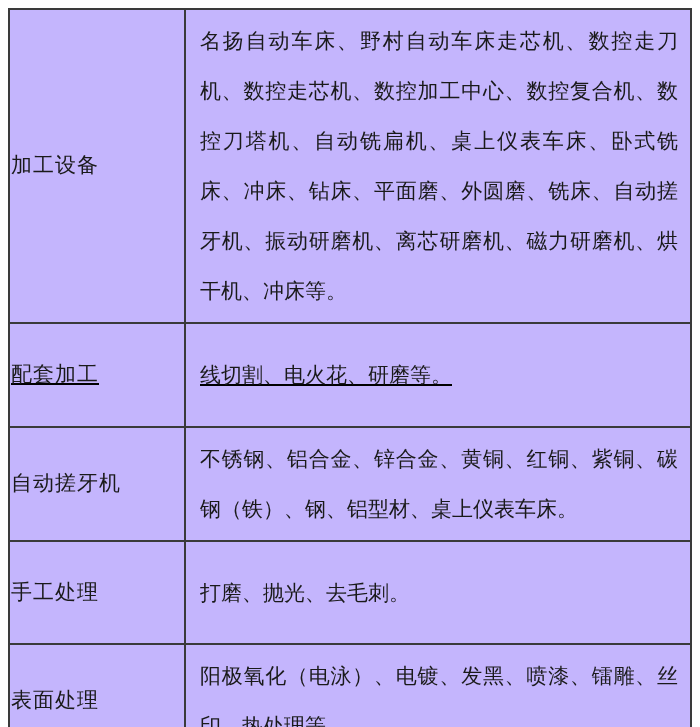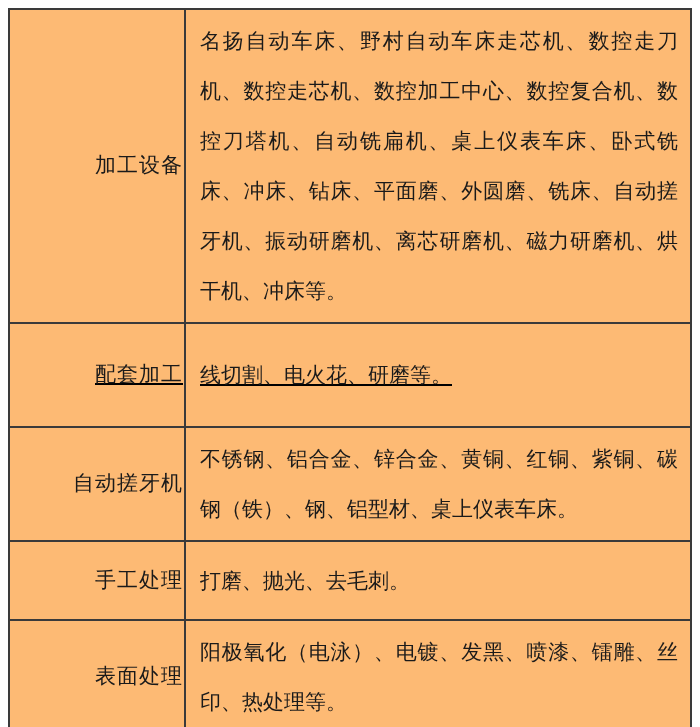--- a/index.html
+++ b/index.html
@@ -25,38 +25,38 @@
     height: 709px;
     border-collapse: collapse;
     table-layout: fixed;
     background: #ffffff;
   }
   table.spec-table td {
     border: 2px solid #3a3a3a;
     color: #1a1a1a;
     font-size: 21px;
     vertical-align: middle;
-    background: #fdba74;
+    background: #c4b5fd;
   }
   td.label-cell {
     width: 172px;
-    text-align: right;
+    text-align: left;
     letter-spacing: 1px;
     line-height: 1.4;
   }
   td.content-cell {
     padding: 6px 12px 6px 14px;
     text-align: justify;
     text-justify: inter-ideograph;
     line-height: 50px;
   }
   tr.row-0 { height: 300px; }
   tr.row-1 { height: 104px; text-decoration: underline; }
   tr.row-2 { height: 105px; }
-  tr.row-3 { height: 79px; }
+  tr.row-3 { height: 103px; }
   tr.row-4 { height: 97px; }
 </style>
 </head>
 <body>
 
 <div class="page">
   <table class="spec-table">
     <tbody>
         <tr class="row-0">
           <td class="label-cell">加工设备</td>

